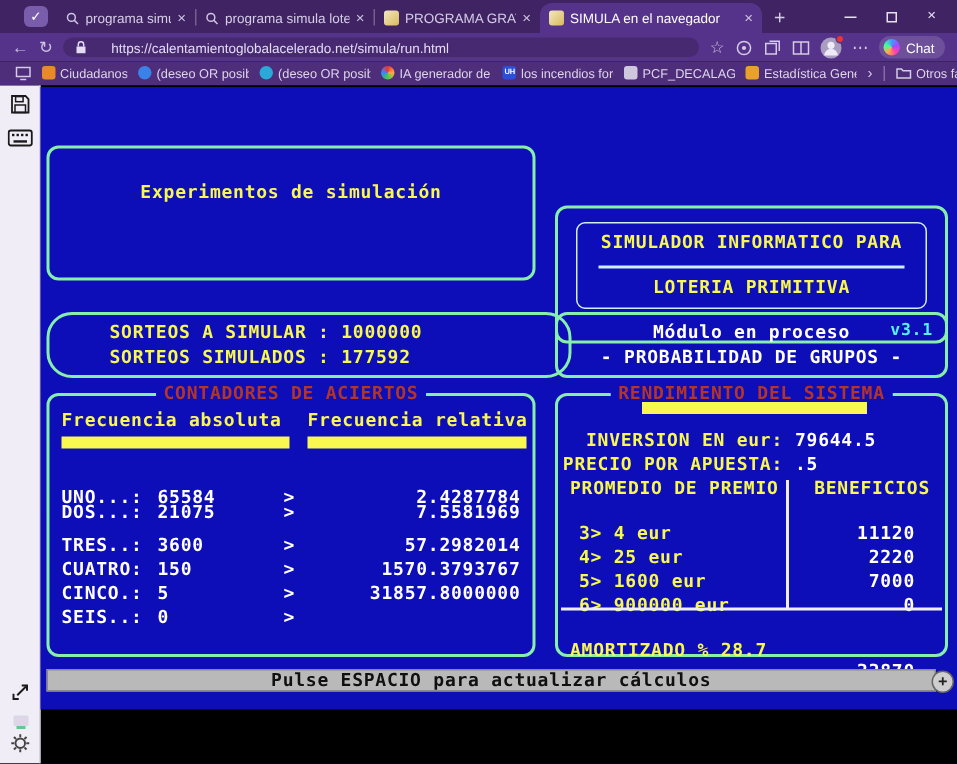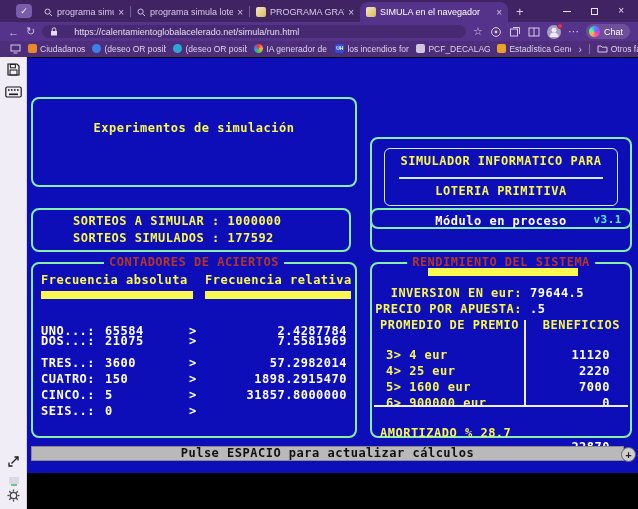--- a/index.html
+++ b/index.html
@@ -65,21 +65,21 @@
   .ctr { text-align:center; }
   .box-title { position:absolute; top:-9px; left:50%; transform:translateX(-50%); background:#0e0eb8;
                padding:0 5px; color:#b43526; white-space:nowrap; }
   .ybar { position:absolute; height:8px; background:#f8f851; }
 
   .b-exp  { left:4px;   top:39px;  width:326px; height:90px; }
   .b-sim  { left:343px; top:39px;  width:262px; height:92px;margin-top:40px; }
   .sim-inner { position:absolute; left:12px; top:9px; width:234px; height:58px;
                border:1.5px solid #cfeef2; border-radius:6px; }
   .sim-div { position:absolute; left:14px; top:28px; width:204px; height:1.5px; background:#cfeef2; }
-  .b-sort { left:4px;   top:150px; width:320px; height:44px; }
+  .b-sort { left:4px;   top:150px; width:350px; height:44px;border-radius:17px; }
   .b-mod  { left:343px; top:150px; width:262px; height:44px;padding-left:28px; }
   .b-cont { left:4px;   top:204px; width:326px; height:176px; }
   .b-rend { left:343px; top:204px; width:262px; height:176px; }
 
   .c-row { position:absolute; left:8px; right:6px; height:16px; }
   .c-row .l  { position:absolute; left:0; color:#fff; }
   .c-row .a  { position:absolute; left:64px; color:#fff; }
   .c-row .ar { position:absolute; left:148px; color:#fff; }
   .c-row .r  { position:absolute; right:2px; color:#fff; }
 
@@ -298,41 +298,42 @@
 
       
       <div class="box b-sort">
         <div class="abs yellow" style="left:40px;top:4px">SORTEOS A SIMULAR : 1000000</div>
         <div class="abs yellow" style="left:40px;top:21px">SORTEOS SIMULADOS : 177592</div>
       </div>
 
       
       <div class="box b-mod">
         <div class="abs ctr white" style="left:0;right:0;top:4px">Módulo en proceso</div>
+        <div class="abs ctr white" style="left:0;right:0;top:21px">- PROBABILIDAD DE GRUPOS -</div>
       </div>
 
       
       <div class="box b-cont">
         <span class="box-title">CONTADORES DE ACIERTOS</span>
         <div class="abs yellow" style="left:8px;top:9px">Frecuencia absoluta</div>
         <div class="abs yellow" style="left:172px;top:9px">Frecuencia relativa</div>
         <div class="ybar" style="left:8px;top:27px;width:152px"></div>
         <div class="ybar" style="left:172px;top:27px;width:146px"></div>
 
         <div class="c-row" style="top:46px">
           <span class="l">UNO...:</span><span class="a">65584</span><span class="ar">&gt;</span><span class="r">2.4287784</span>
         </div>
         <div class="c-row" style="top:56px">
           <span class="l">DOS...:</span><span class="a">21075</span><span class="ar">&gt;</span><span class="r">7.5581969</span>
         </div>
         <div class="c-row" style="top:78px">
           <span class="l">TRES..:</span><span class="a">3600</span><span class="ar">&gt;</span><span class="r">57.2982014</span>
         </div>
         <div class="c-row" style="top:94px">
-          <span class="l">CUATRO:</span><span class="a">150</span><span class="ar">&gt;</span><span class="r">1898.2915470</span>
+          <span class="l">CUATRO:</span><span class="a">150</span><span class="ar">&gt;</span><span class="r">1570.3793767</span>
         </div>
         <div class="c-row" style="top:110px">
           <span class="l">CINCO.:</span><span class="a">5</span><span class="ar">&gt;</span><span class="r">31857.8000000</span>
         </div>
         <div class="c-row" style="top:126px">
           <span class="l">SEIS..:</span><span class="a">0</span><span class="ar">&gt;</span><span class="r"></span>
         </div>
       </div>
 
       

